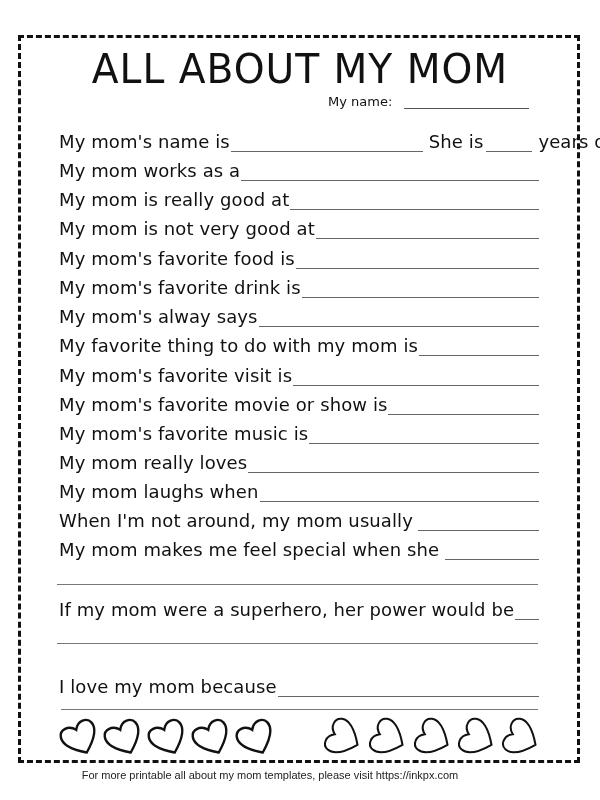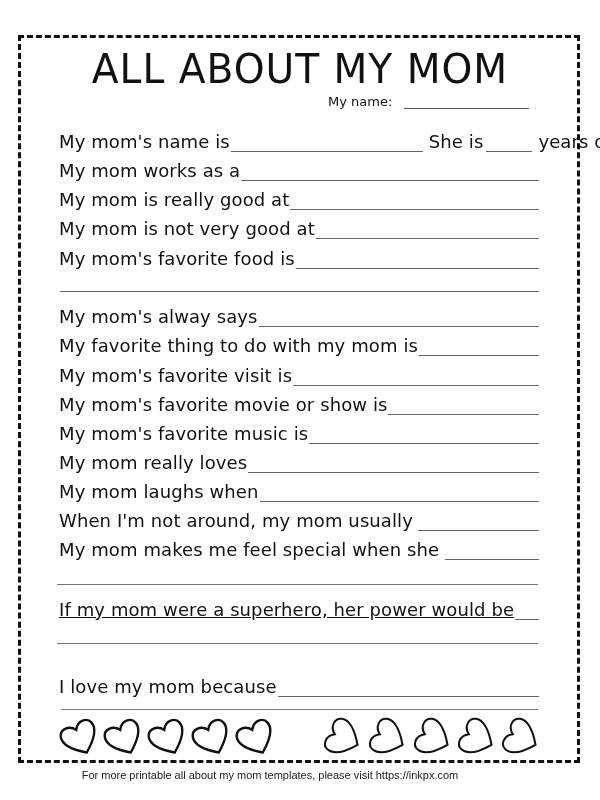--- a/index.html
+++ b/index.html
@@ -54,20 +54,21 @@
 </div>
 <div class="row" style="top:218px;">
   <span class="lab">My mom is not very good at</span>
   <span class="blank"></span>
 </div>
 <div class="row" style="top:248px;">
   <span class="lab">My mom's favorite food is</span>
   <span class="blank"></span>
 </div>
 <div class="row" style="top:277px;">
+  <span class="lab">My mom's favorite drink is</span>
   <span class="blank"></span>
 </div>
 <div class="row" style="top:306px;">
   <span class="lab">My mom's alway says</span>
   <span class="blank"></span>
 </div>
 <div class="row" style="top:335px;">
   <span class="lab">My favorite thing to do with my mom is</span>
   <span class="blank"></span>
 </div>
@@ -94,21 +95,21 @@
 <div class="row" style="top:510px;">
   <span class="lab">When I'm not around, my mom usually</span>
   <span class="blank" style="margin-left:5px;"></span>
 </div>
 <div class="row" style="top:539px;">
   <span class="lab">My mom makes me feel special when she</span>
   <span class="blank" style="margin-left:6px;"></span>
 </div>
 <div class="fullline" style="top:584px;"></div>
 
-<div class="row" style="top:599px;text-decoration:underline;">
+<div class="row" style="top:599px;">
   <span class="lab">If my mom were a superhero, her power would be</span>
   <span class="blank"></span>
 </div>
 <div class="fullline" style="top:643px;"></div>
 
 <div class="row" style="top:676px;">
   <span class="lab">I love my mom because</span>
   <span class="blank"></span>
 </div>
 <div class="fullline" style="top:709px;left:61px;width:477px;"></div>

